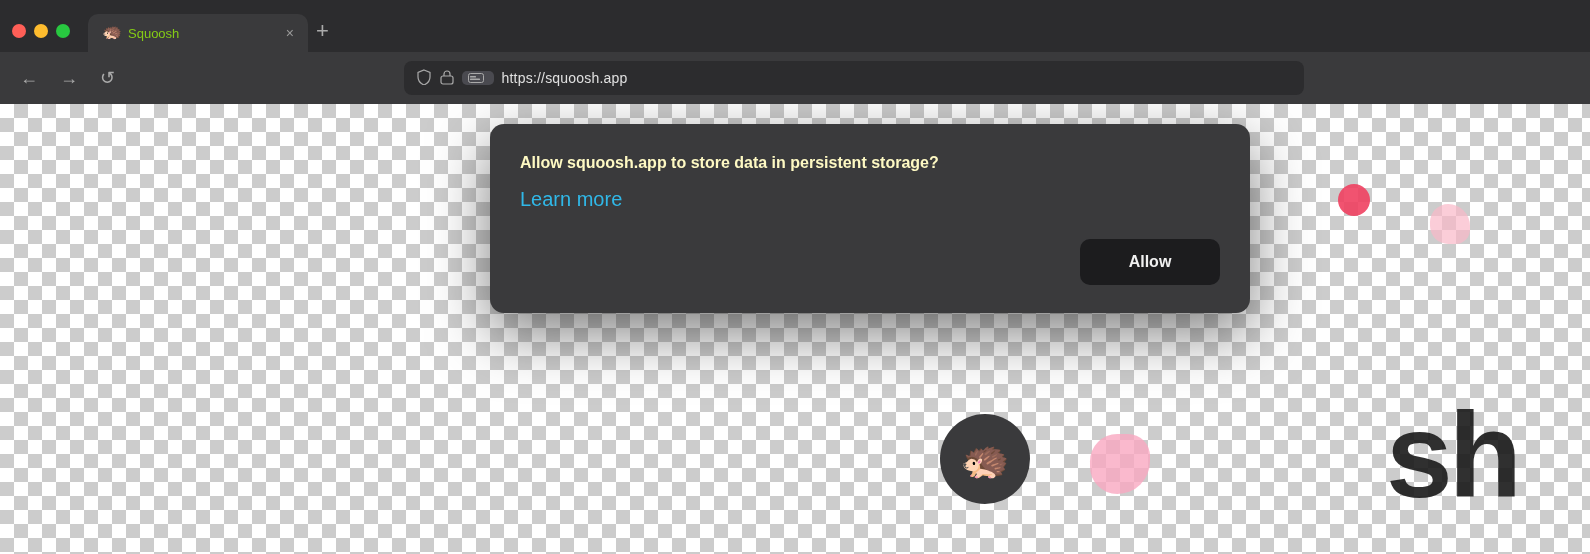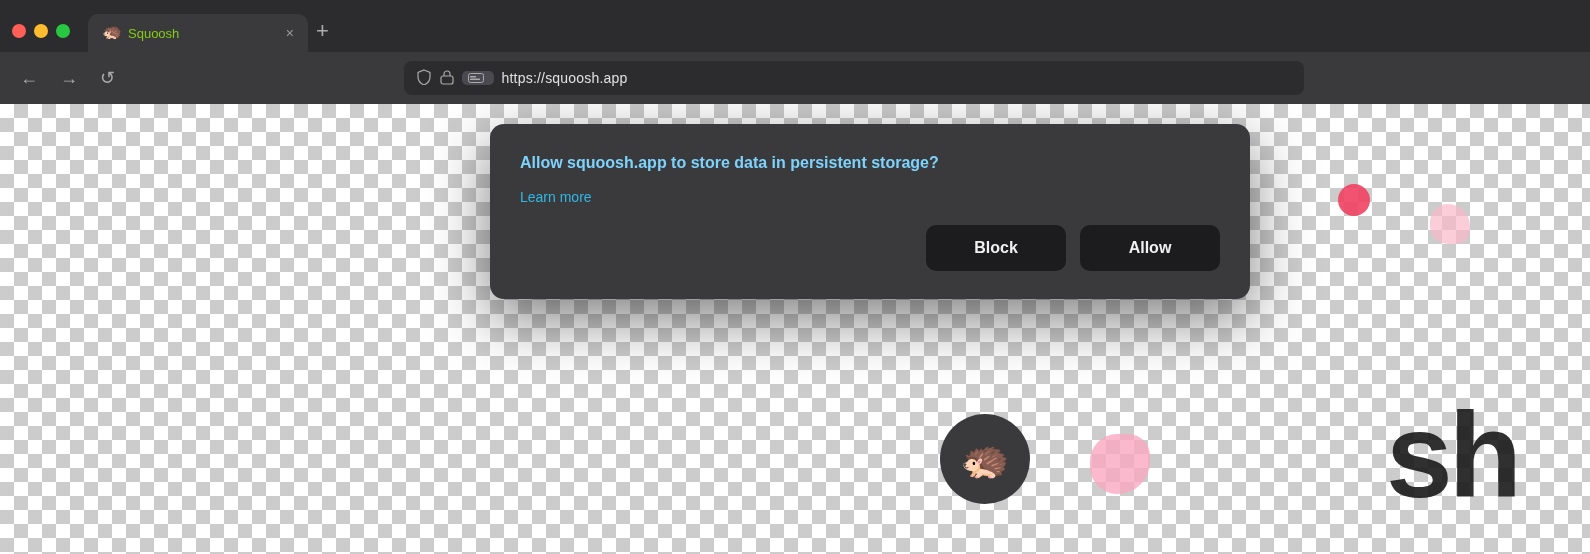--- a/index.html
+++ b/index.html
@@ -218,35 +218,35 @@
       left: 490px;
       top: 20px;
       width: 760px;
       background: #3a3a3c;
       border-radius: 14px;
       padding: 28px 30px 28px 30px;
       box-shadow: 0 20px 60px rgba(0,0,0,0.5);
     }
 
     .popup-question {
-      color: #7dd3fc;
+      color: #fef9c3;
       font-size: 16px;
       font-weight: 600;
       margin-bottom: 14px;
       line-height: 1.4;
     }
 
     .popup-learn-more {
       color: #30b8e8;
-      font-size: 14px;
+      font-size: 20px;
       font-weight: 500;
       cursor: pointer;
       text-decoration: none;
       display: inline-block;
-      margin-bottom: 20px;
+      margin-bottom: 28px;
     }
 
     .popup-buttons {
       display: flex;
       justify-content: flex-end;
       gap: 14px;
     }
 
     .popup-btn {
       padding: 14px 40px;
@@ -317,19 +317,18 @@
     <div class="blob-red"></div>
     <div class="blob-pink-small"></div>
     <div class="blob-pink-large"></div>
     <div class="squoosh-logo">🦔</div>
     <div class="squoosh-text">sh</div>
 
     <div class="permission-popup">
       <div class="popup-question">Allow squoosh.app to store data in persistent storage?</div>
       <a class="popup-learn-more" href="#">Learn more</a>
       <div class="popup-buttons">
-        <button class="popup-btn">Block</button>
         <button class="popup-btn">Allow</button>
       </div>
     </div>
 
   </div>
 </div>
 
 </body></html>

